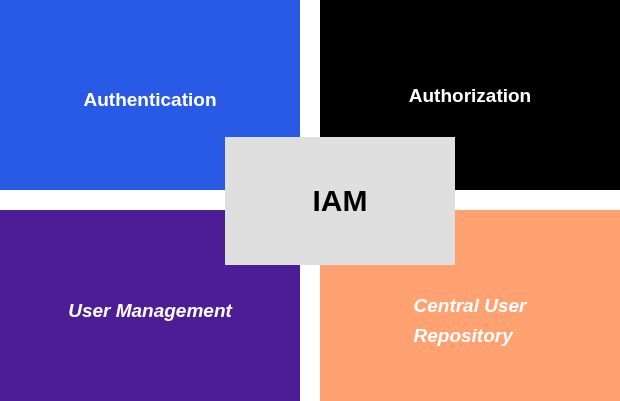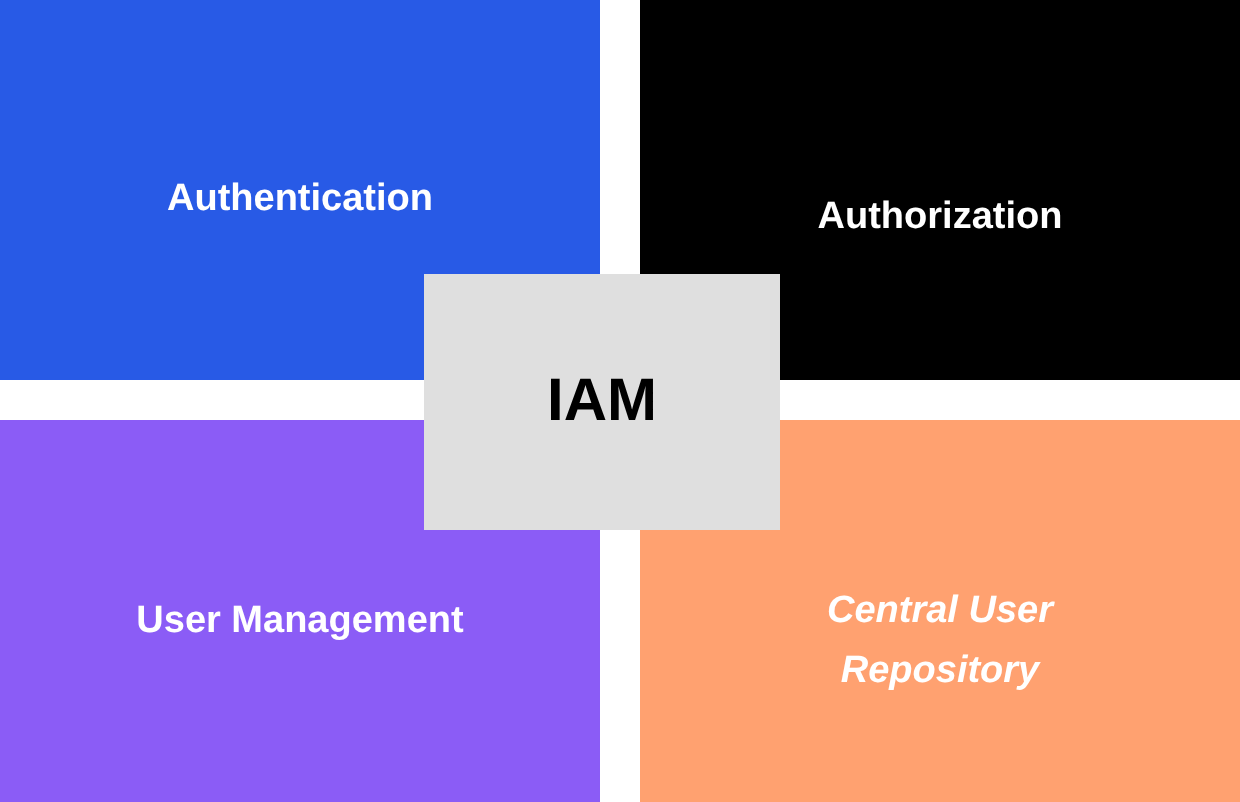--- a/index.html
+++ b/index.html
@@ -3,46 +3,46 @@
   <meta charset="utf-8">
   <style>
     html, body { margin: 0; padding: 0; }
     body {
       width: 620px; height: 401px; background: #ffffff;
       position: relative; overflow: hidden;
       font-family: "Liberation Sans", "DejaVu Sans", sans-serif;
     }
     .quad {
       position: absolute; display: flex; align-items: center; justify-content: center;
-      text-align: center; color: #ffffff; font-weight: bold; font-size: 19px; line-height: 30px;
+      text-align: left; color: #ffffff; font-weight: bold; font-size: 19px; line-height: 30px;
     }
     .q-auth { left: 0; top: 0; width: 300px; height: 190px; }
     .q-authz { left: 320px; top: 0; width: 300px; height: 190px; }
     .q-user { left: 0; top: 210px; width: 300px; height: 191px; }
     .q-repo { left: 320px; top: 210px; width: 300px; height: 191px; font-style: italic; }
     .q-auth .lbl { position: relative; top: 5px; }
-    .q-authz .lbl { position: relative; top: 14px; }
+    .q-authz .lbl { position: relative; top: 1px; }
     .q-user .lbl { position: relative; top: 5px; }
     .q-repo .lbl { position: relative; top: 15px; }
     .center {
-      position: absolute; left: 212px; top: 137px; width: 178px; height: 128px;
+      position: absolute; left: 225px; top: 137px; width: 230px; height: 128px;
       background: #dfdfdf; display: flex; align-items: center; justify-content: center;
       color: #000000; font-weight: bold; font-size: 30px;
     }
   </style>
 </head>
 <body>
 
 <div class="quad q-auth" style="background: rgb(40, 90, 230);">
   <span class="lbl">Authentication</span>
 </div>
 <div class="quad q-authz" style="background: rgb(0, 0, 0);">
   <span class="lbl">Authorization</span>
 </div>
-<div class="quad q-user" style="background: #8b5cf6;">
+<div class="quad q-user" style="background: #4c1d95; font-style: italic;">
   <span class="lbl">User Management</span>
 </div>
 <div class="quad q-repo" style="background: rgb(255, 161, 112);">
   <span class="lbl" style="white-space: pre-line;">Central User
 Repository</span>
 </div>
 <div class="center" style="background: rgb(223, 223, 223);">
   <span>IAM</span>
 </div>
 

